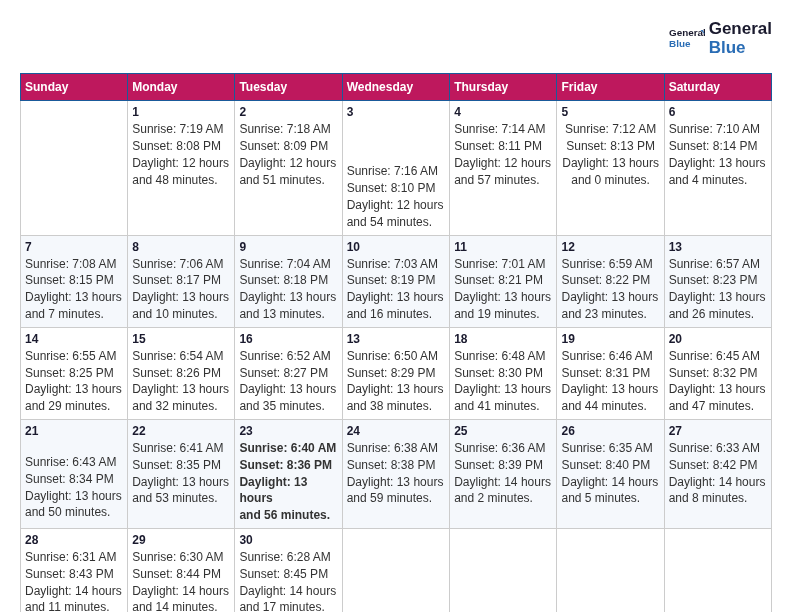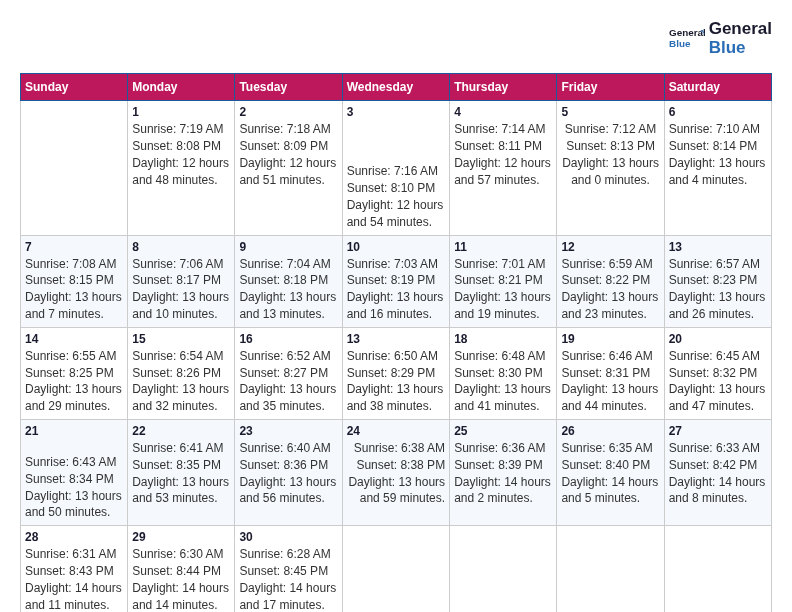--- a/index.html
+++ b/index.html
@@ -265,28 +265,28 @@
         </td>
         <td>
           <div class="day-number">22</div>
           <div class="day-info" style="white-space: pre-line;">Sunrise: 6:41 AM
 Sunset: 8:35 PM
 Daylight: 13 hours
 and 53 minutes.</div>
         </td>
         <td>
           <div class="day-number">23</div>
-          <div class="day-info" style="white-space: pre-line;">Sunrise: 6:40 AM
+          <div class="day-info" style="white-space: pre-line; font-weight: bold;">Sunrise: 6:40 AM
 Sunset: 8:36 PM
 Daylight: 13 hours
 and 56 minutes.</div>
         </td>
         <td>
           <div class="day-number">24</div>
-          <div class="day-info" style="white-space: pre-line; text-align: right;">Sunrise: 6:38 AM
+          <div class="day-info" style="white-space: pre-line;">Sunrise: 6:38 AM
 Sunset: 8:38 PM
 Daylight: 13 hours
 and 59 minutes.</div>
         </td>
         <td>
           <div class="day-number">25</div>
           <div class="day-info" style="white-space: pre-line;">Sunrise: 6:36 AM
 Sunset: 8:39 PM
 Daylight: 14 hours
 and 2 minutes.</div>

